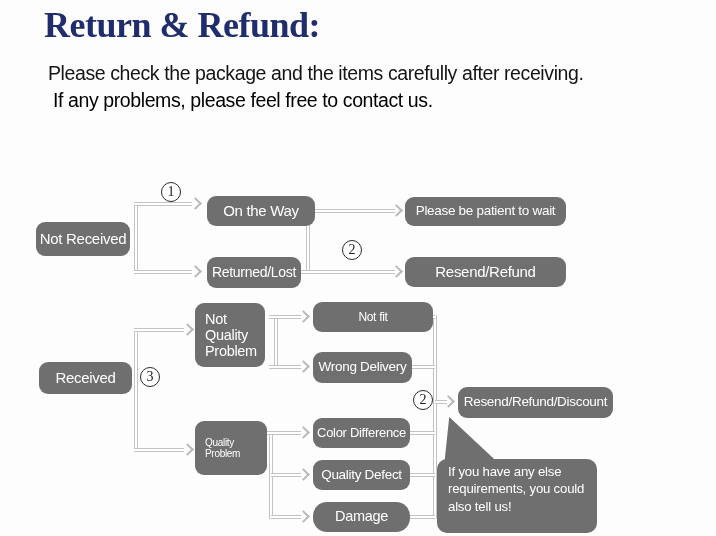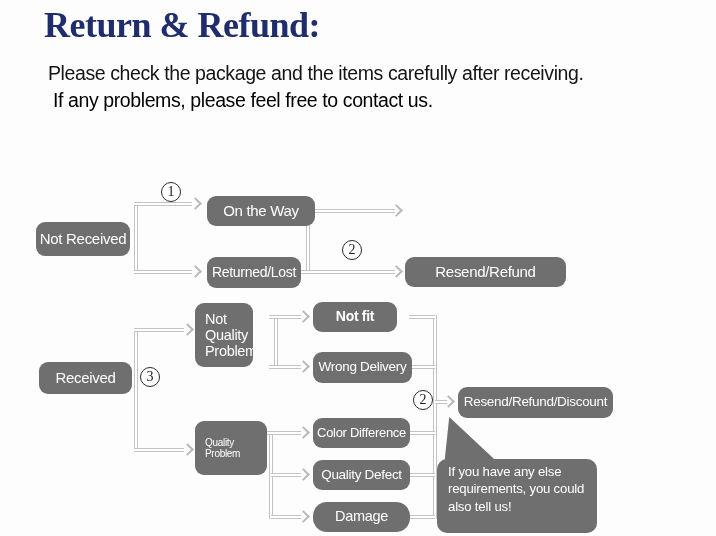--- a/index.html
+++ b/index.html
@@ -74,20 +74,21 @@
   <div class="hl" style="left:299px; top:209px; width:96px;"></div>
   <div class="ar" style="left:392px; top:206px;"></div>
   <div class="vl" style="left:306px; top:209px; height:65px;"></div>
   <div class="hl" style="left:134px; top:270px; width:58px;"></div>
   <div class="ar" style="left:191px; top:267px;"></div>
   <div class="hl" style="left:301px; top:270px; width:94px;"></div>
   <div class="ar" style="left:392px; top:267px;"></div>
 
   <div class="node" style="left:36px; top:222px; width:94px; height:34px; font-size:15px;">Not Received</div>
   <div class="node" style="left:207px; top:196px; width:108px; height:30px; font-size:15px;">On the Way</div>
+  <div class="node" style="left:405px; top:197px; width:161px; height:29px; font-size:13.5px;">Please be patient to wait</div>
   <div class="node" style="left:207px; top:257px; width:94px; height:31px; font-size:14px;">Returned/Lost</div>
   <div class="node" style="left:405px; top:257px; width:161px; height:30px; font-size:15px;">Resend/Refund</div>
 
   <div class="marker" style="left:161px; top:182px;">1</div>
   <div class="marker" style="left:342px; top:240px;">2</div>
 
   <div class="vl" style="left:134px; top:328px; height:124px;"></div>
   <div class="hl" style="left:134px; top:328px; width:50px;"></div>
   <div class="ar" style="left:183px; top:325px;"></div>
   <div class="hl" style="left:134px; top:448px; width:50px;"></div>
@@ -110,22 +111,22 @@
   <div class="vl" style="left:433px; top:315px; height:204px;"></div>
   <div class="hl" style="left:409px; top:315px; width:26px;"></div>
   <div class="hl" style="left:412px; top:365px; width:23px;"></div>
   <div class="hl" style="left:410px; top:431px; width:25px;"></div>
   <div class="hl" style="left:410px; top:473px; width:25px;"></div>
   <div class="hl" style="left:410px; top:515px; width:25px;"></div>
   <div class="hl" style="left:435px; top:400px; width:12px;"></div>
   <div class="ar" style="left:444px; top:397px;"></div>
 
   <div class="node" style="left:39px; top:362px; width:93px; height:32px; font-size:15px;">Received</div>
-  <div class="node wrap" style="left:195px; top:303px; width:58px; height:64px; font-size:14.5px;">Not Quality Problem</div>
-  <div class="node" style="left:313px; top:302px; width:84px; height:30px; font-size:14px;font-weight:bold;">Not fit</div>
+  <div class="node wrap" style="left:195px; top:303px; width:70px; height:64px; font-size:14.5px;">Not Quality Problem</div>
+  <div class="node" style="left:313px; top:302px; width:120px; height:30px; font-size:12px;">Not fit</div>
   <div class="node" style="left:313px; top:352px; width:99px; height:31px; font-size:13.5px;">Wrong Delivery</div>
   <div class="node wrap" style="left:195px; top:421px; width:72px; height:54px; font-size:10px;">Quality Problem</div>
   <div class="node" style="left:313px; top:418px; width:97px; height:30px; font-size:13px;">Color Difference</div>
   <div class="node" style="left:313px; top:460px; width:97px; height:30px; font-size:13.5px;">Quality Defect</div>
   <div class="node" style="left:313px; top:502px; width:97px; height:30px; font-size:14.5px;border-radius:14px;">Damage</div>
   <div class="node" style="left:458px; top:387px; width:155px; height:31px; font-size:13.5px;">Resend/Refund/Discount</div>
 
   <div class="marker" style="left:140px; top:367px;">3</div>
   <div class="marker" style="left:413px; top:390px;">2</div>
 

